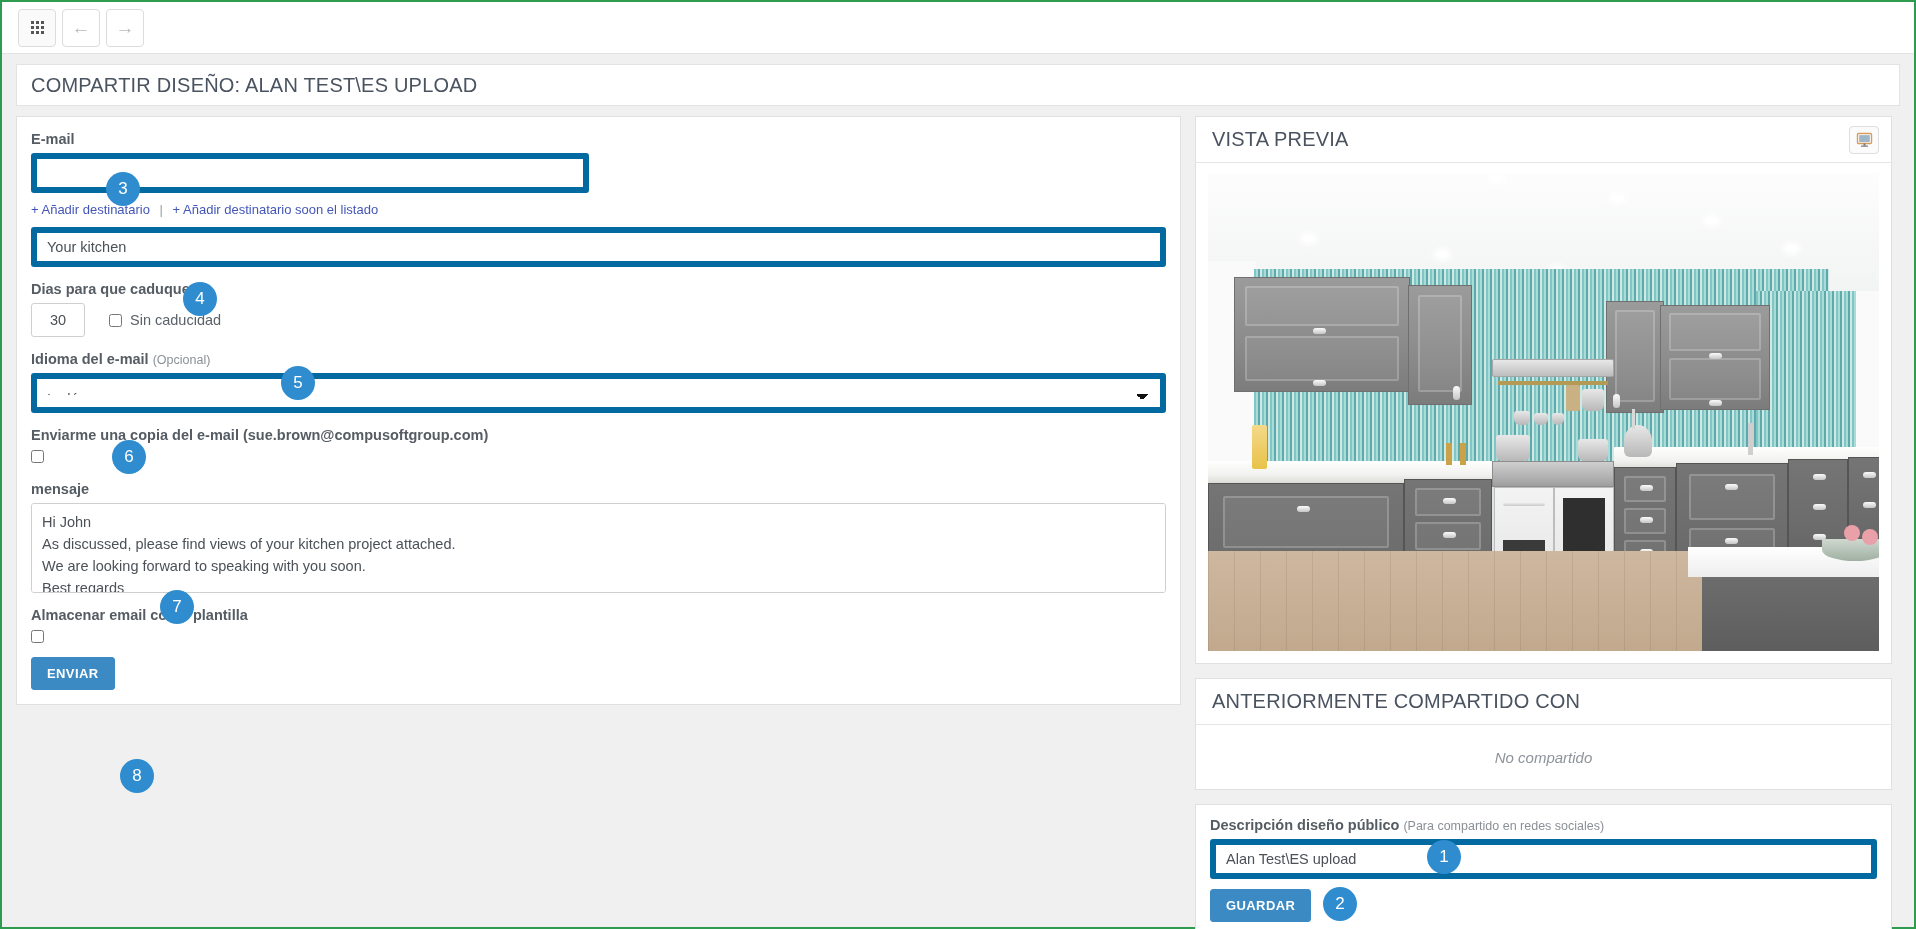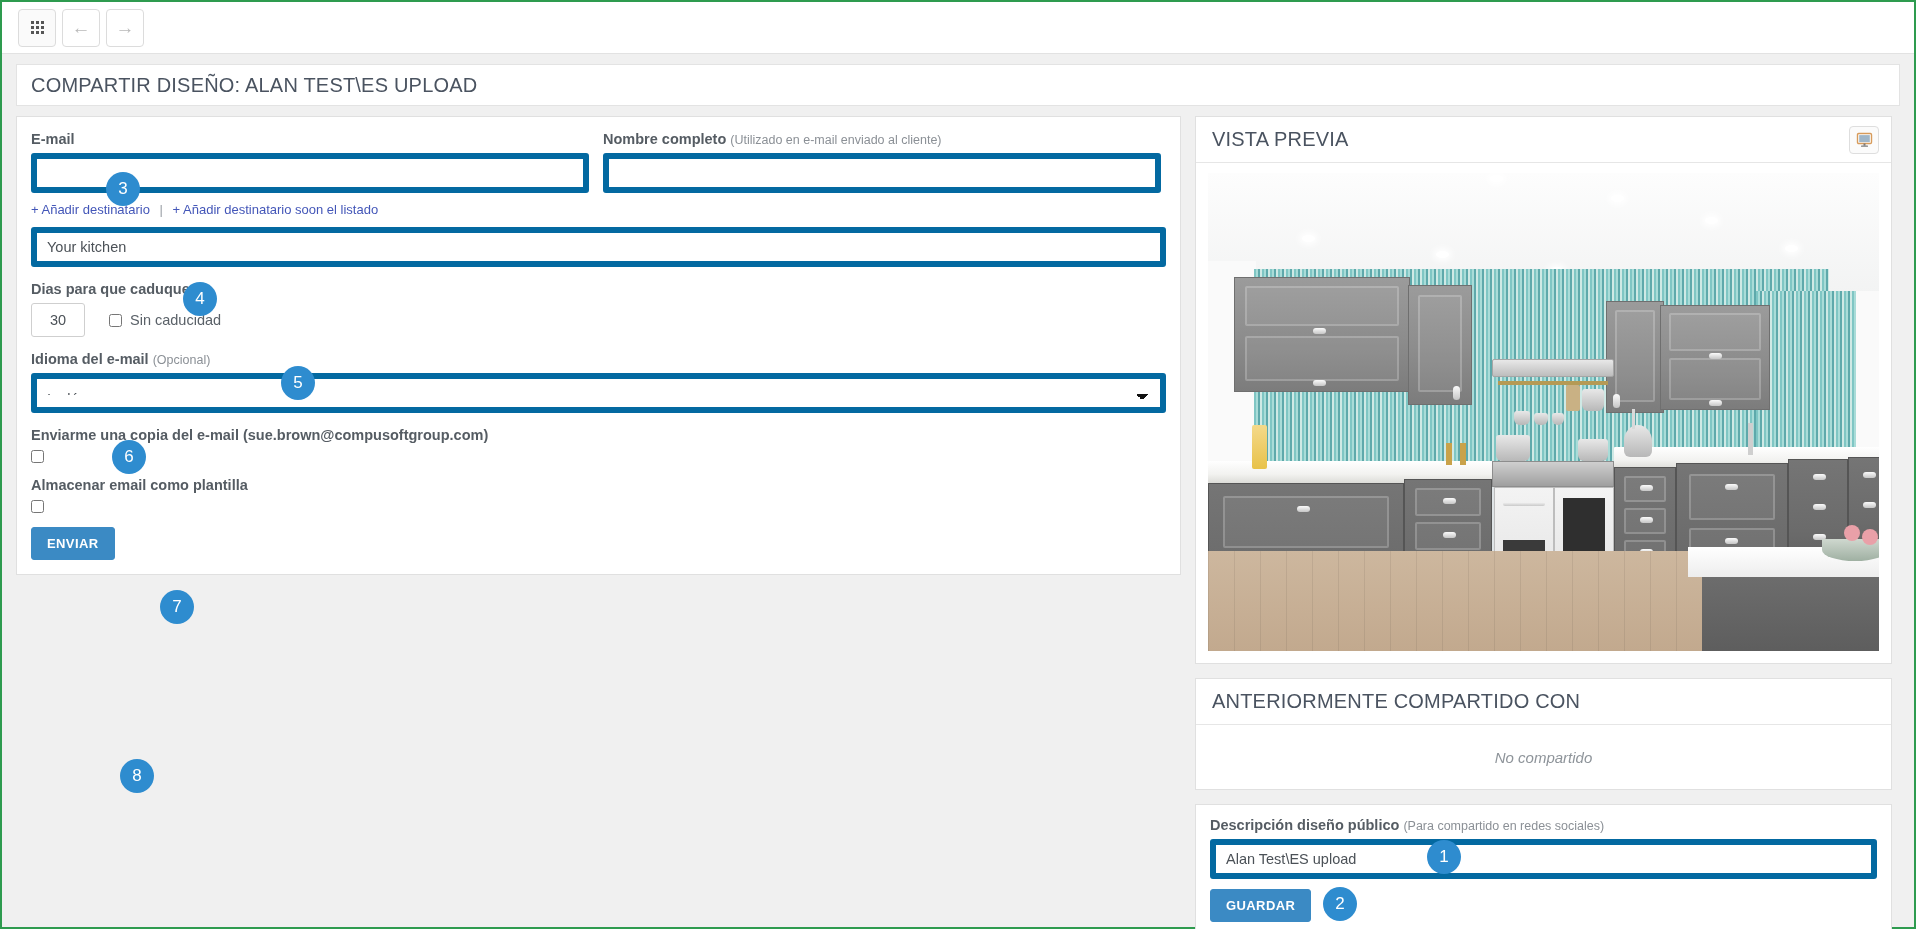--- a/index.html
+++ b/index.html
@@ -61,21 +61,21 @@
   .col-left { width: 1165px; }
   .col-right { width: 697px; }
 
   .card {
     background: #ffffff;
     border: 1px solid #e0e0e0;
   }
 
   
   .form-card { padding: 14px 14px 14px 14px; position: relative; }
-  .frow { display: flex; gap: 14px; }
+  .frow { display: flex; }
   .fcol-half { width: 558px; }
 
   label.flabel, .flabel {
     display: block;
     font-size: 14.5px;
     font-weight: bold;
     color: #555c63;
     margin-bottom: 6px;
   }
   .flabel .hint {
@@ -346,27 +346,20 @@
     <div class="columns">
 
       <div class="col-left">
         <div class="card form-card">
 
           <div class="frow">
             <div class="fcol-half">
               <span class="flabel">E-mail</span>
               <input class="txt" type="text" value="" style="">
             </div>
-            <div class="fcol-half">
-              <span class="flabel">
-                <span>Nombre completo</span>
-                <span class="hint">(Utilizado en e-mail enviado al cliente)</span>
-              </span>
-              <input class="txt" type="text" value="" style="">
-            </div>
           </div>
 
           <div class="links-row">
             <a>+ Añadir destinatario</a>
             <span class="sep">|</span>
             <a>+ Añadir destinatario soon el listado</a>
           </div>
 
           <div class="mt10">
             <input class="txt" type="text" value="Your kitchen" style="">
@@ -391,20 +384,27 @@
             <select class="sel">
               <option>Inglés</option>
             </select>
           </div>
 
           <div class="mt14">
             <span class="flabel">Enviarme una copia del e-mail (sue.brown@compusoftgroup.com)</span>
             <input type="checkbox" style="">
           </div>
 
+          <div class="mt14">
+            <span class="flabel">mensaje</span>
+            <textarea class="msg" style="">Hi John
+As discussed, please find views of your kitchen project attached.
+We are looking forward to speaking with you soon.
+Best regards</textarea>
+          </div>
 
           <div class="mt10">
             <span class="flabel">Almacenar email como plantilla</span>
             <input type="checkbox" style="">
           </div>
 
           <div class="mt10">
             <button class="btn-primary">ENVIAR</button>
           </div>
 

